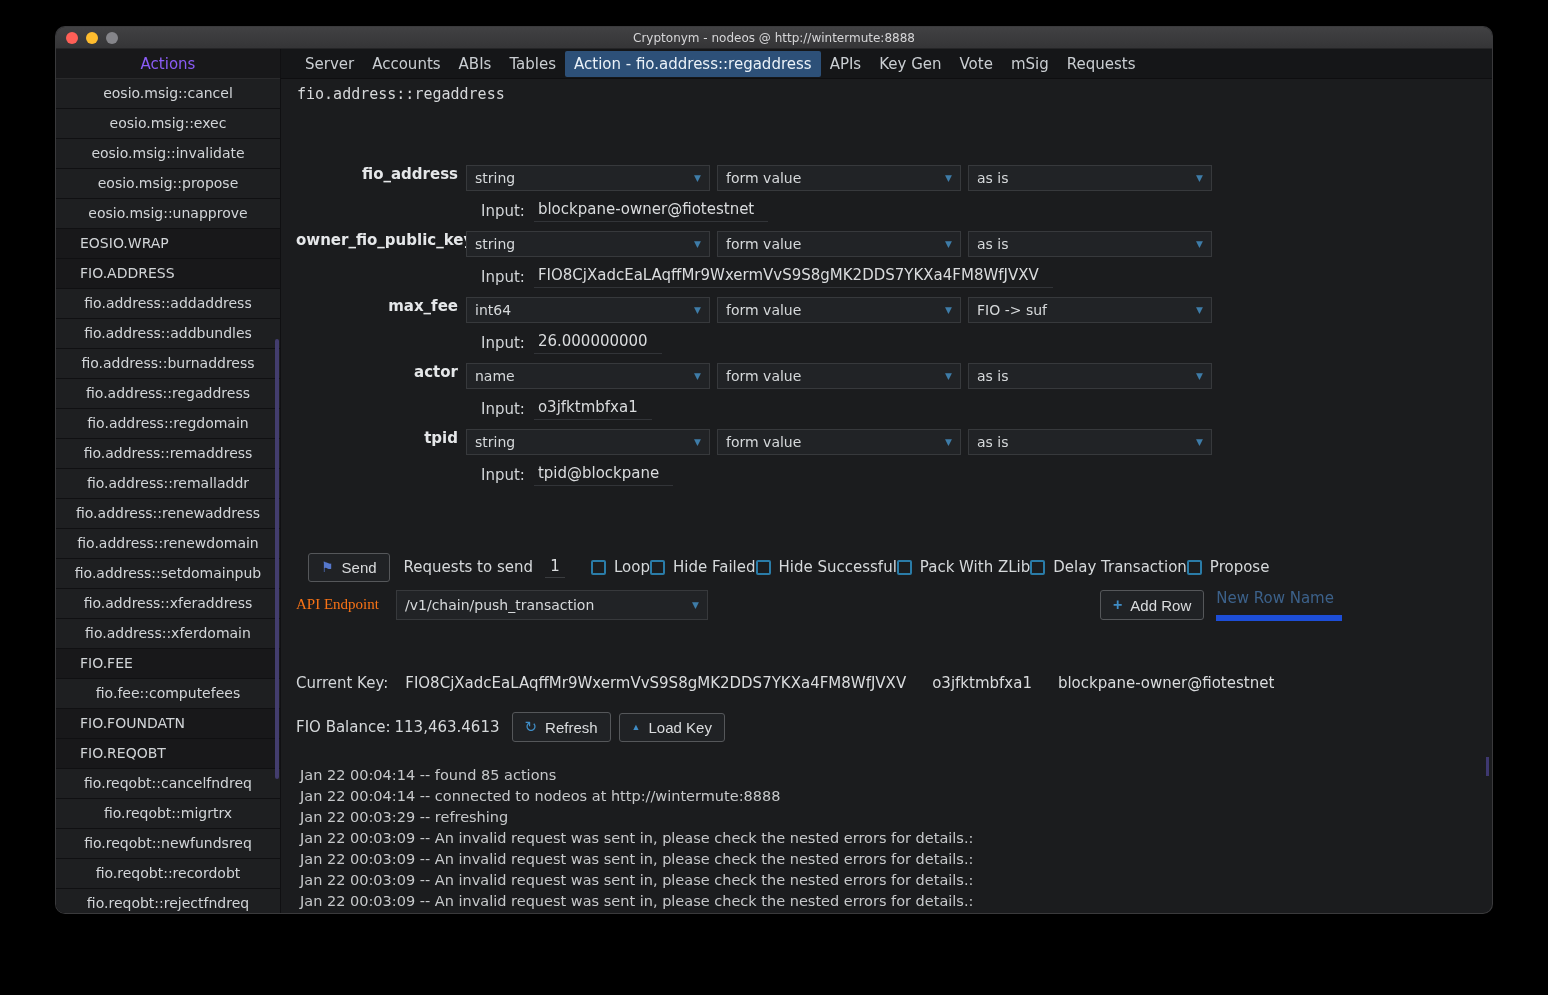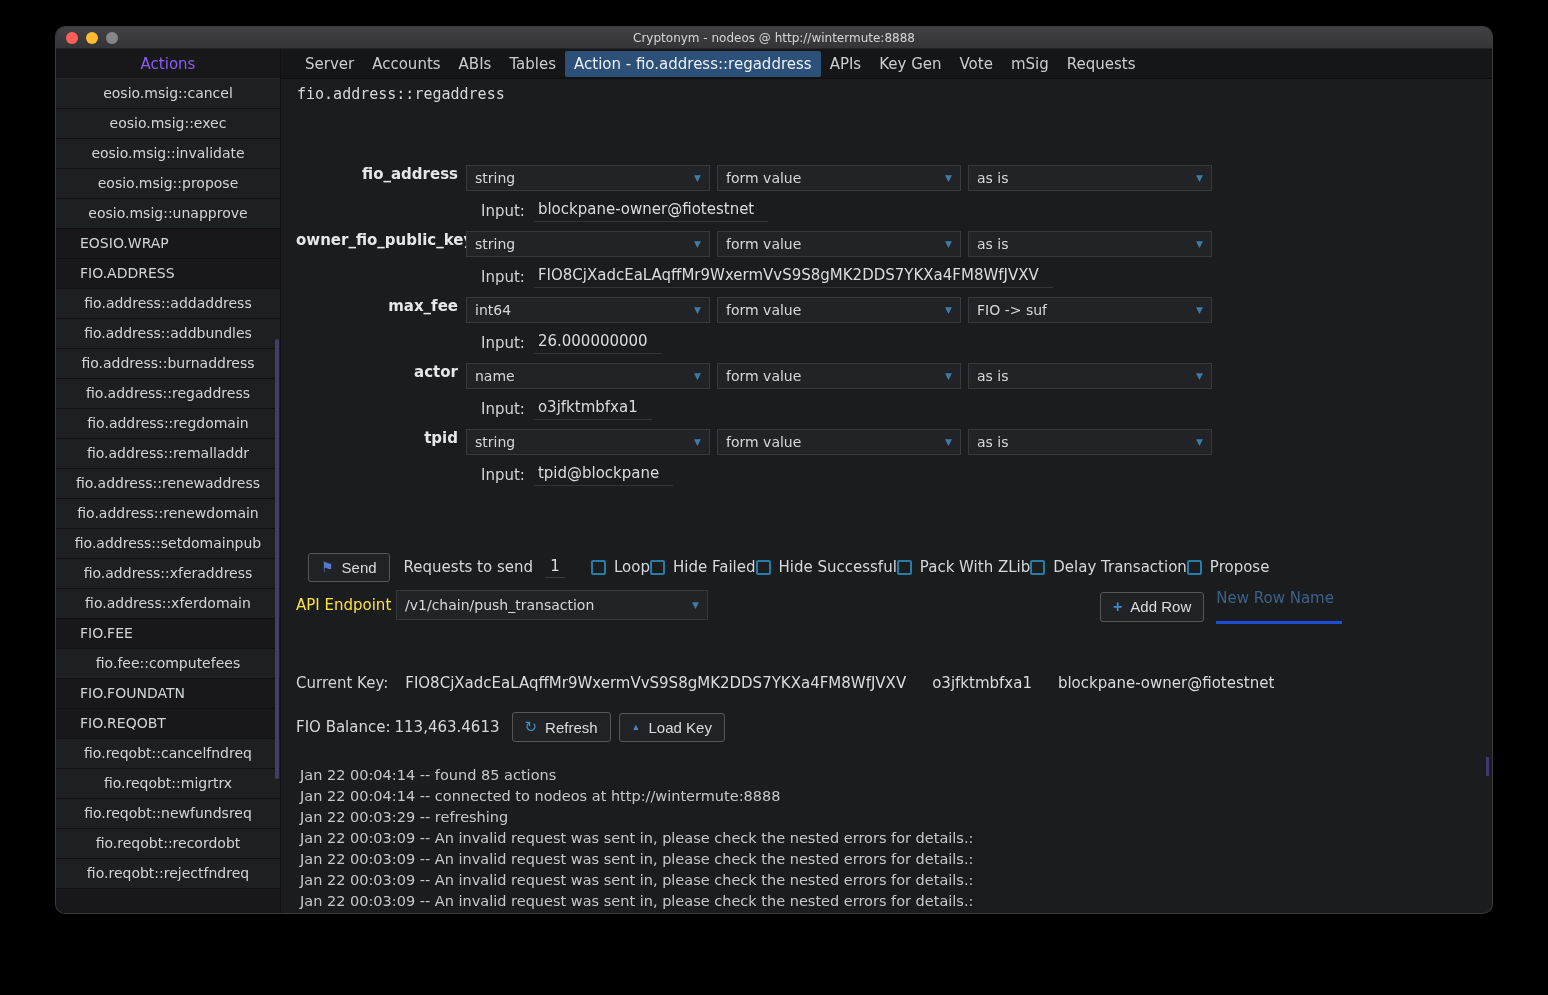--- a/index.html
+++ b/index.html
@@ -74,26 +74,26 @@
   .rts-value { margin-left:12px; min-width:20px; text-align:center; font-size:15px;
                color:#dadcde; border-bottom:1px solid #3a3c3f; padding-bottom:2px; }
   .chk-group { display:flex; align-items:center; margin-left:26px; }
   .chk { display:inline-flex; align-items:center; gap:8px; font-size:15px;
          color:#d6d9db; white-space:nowrap; cursor:default; }
   .box { width:15px; height:15px; border:2px solid #2a7ca8; border-radius:2px;
          background:#1b1d1f; }
 
   
   .endpoint-row { margin-top:6px; height:31px; position:relative; display:flex; align-items:center; }
-  .ep-label { font-size:15px; color:#fde047; width:100px; }
+  .ep-label { font-size:15px; color:#f97316; width:100px;font-family:Liberation Serif, serif; }
   .ep-select { width:312px; height:30px; }
   .addrow-group { position:absolute; left:804px; top:0; display:flex; align-items:center; }
   .plus-icon { color:#3f8cc5; font-size:16px; font-weight:bold; }
   .newrow-input { margin-left:12px; width:126px; font-size:15px; color:#3c618a;
-                  border-bottom:3px solid #1d4ed8; padding-bottom:14px; white-space:nowrap; }
+                  border-bottom:6px solid #1d4ed8; padding-bottom:8px; white-space:nowrap; }
 
   
   .key-row { margin-top:53px; height:20px; display:flex; align-items:center; font-size:15px; }
   .key-label { color:#d2d5d8; }
   .key-val { color:#dadcde; margin-left:17px; white-space:nowrap; }
   .key-val + .key-val { margin-left:26px; }
   .balance-row { margin-top:19px; height:30px; display:flex; align-items:center; }
   .bal-text { font-size:15px; color:#d6d9db; margin-right:4px; }
   .refresh-btn { margin-left:8px; }
   .loadkey-btn { margin-left:8px; }
@@ -131,20 +131,21 @@
         <div class="si">eosio.msig::invalidate</div>
         <div class="si">eosio.msig::propose</div>
         <div class="si">eosio.msig::unapprove</div>
         <div class="sh">EOSIO.WRAP</div>
         <div class="sh">FIO.ADDRESS</div>
         <div class="si">fio.address::addaddress</div>
         <div class="si">fio.address::addbundles</div>
         <div class="si">fio.address::burnaddress</div>
         <div class="si">fio.address::regaddress</div>
         <div class="si">fio.address::regdomain</div>
+        <div class="si">fio.address::remaddress</div>
         <div class="si">fio.address::remalladdr</div>
         <div class="si">fio.address::renewaddress</div>
         <div class="si">fio.address::renewdomain</div>
         <div class="si">fio.address::setdomainpub</div>
         <div class="si">fio.address::xferaddress</div>
         <div class="si">fio.address::xferdomain</div>
         <div class="sh">FIO.FEE</div>
         <div class="si">fio.fee::computefees</div>
         <div class="sh">FIO.FOUNDATN</div>
         <div class="sh">FIO.REQOBT</div>

